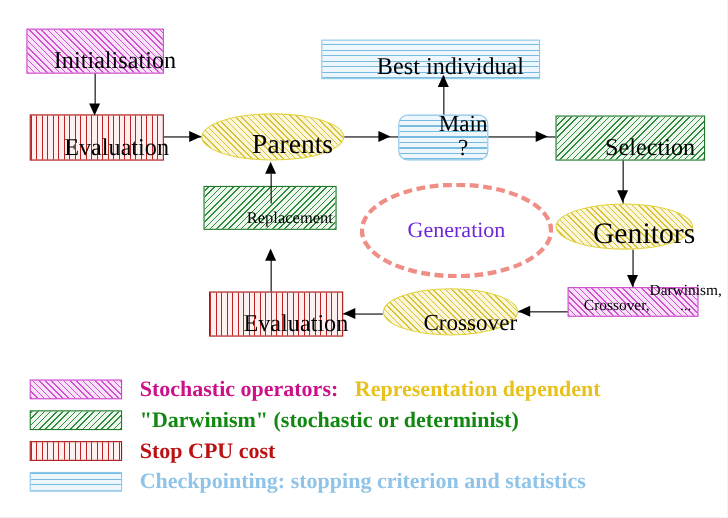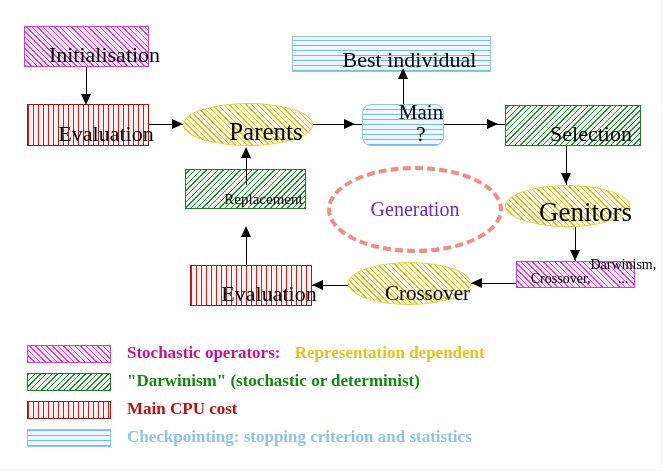--- a/index.html
+++ b/index.html
@@ -74,21 +74,21 @@
   .ar{position:absolute;width:0;height:0;z-index:2;}
   .ar.down{border-left:5px solid transparent;border-right:5px solid transparent;border-top:11px solid #000;}
   .ar.up{border-left:5px solid transparent;border-right:5px solid transparent;border-bottom:11px solid #000;}
   .ar.right{border-top:5px solid transparent;border-bottom:5px solid transparent;border-left:11px solid #000;}
   .ar.left{border-top:5px solid transparent;border-bottom:5px solid transparent;border-right:11px solid #000;}
 
   
   #legend{position:absolute;left:0;top:340px;width:662px;}
   .lg-row{position:absolute;left:27px;height:22px;}
   .lg-sw{position:absolute;left:0;top:0;width:84px;height:18px;box-sizing:border-box;border-width:1px;border-style:solid;}
-  .lg-tx{position:absolute;left:100px;top:-2px;white-space:nowrap;font-size:17px;font-weight:bold;}
+  .lg-tx{position:absolute;left:100px;top:-2px;white-space:nowrap;font-size:20px;font-weight:bold;}
   .c-magenta{color:#cc1188;}
   .c-yellow{color:#e8c11c;}
   .c-green{color:#118811;}
   .c-red{color:#bb1111;}
   .c-blue{color:#8fc4e8;}
 </style>
 </head>
 <body>
 
 <div id="canvas">
@@ -185,21 +185,21 @@
       </div>
     </div>
 
     <div class="lg-row" style="top:33px;">
       <div class="lg-sw pat-diag-green bd-green"></div>
       <div class="lg-tx c-green">"Darwinism" (stochastic or determinist)</div>
     </div>
 
     <div class="lg-row" style="top:61px;">
       <div class="lg-sw pat-vert-red bd-red"></div>
-      <div class="lg-tx c-red">Main CPU cost</div>
+      <div class="lg-tx c-red">Stop CPU cost</div>
     </div>
 
     <div class="lg-row" style="top:89px;">
       <div class="lg-sw pat-horz-blue bd-blue"></div>
       <div class="lg-tx c-blue">Checkpointing: stopping criterion and statistics</div>
     </div>
 
   </div>
 
 </div>

